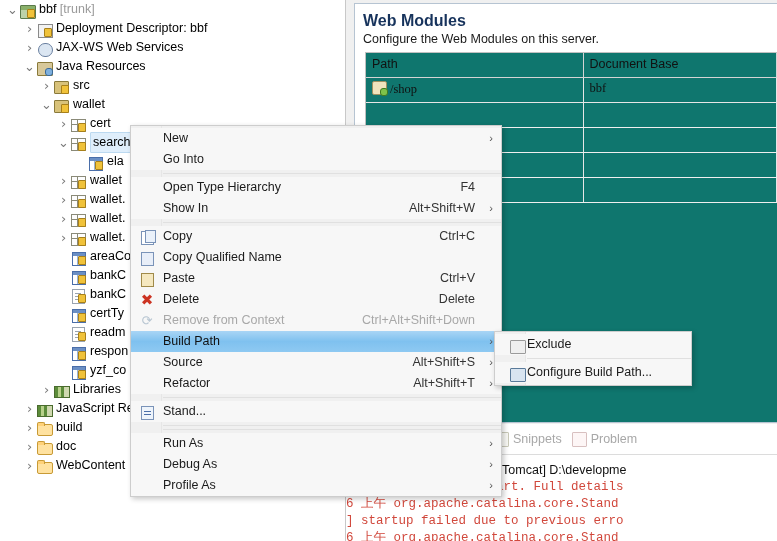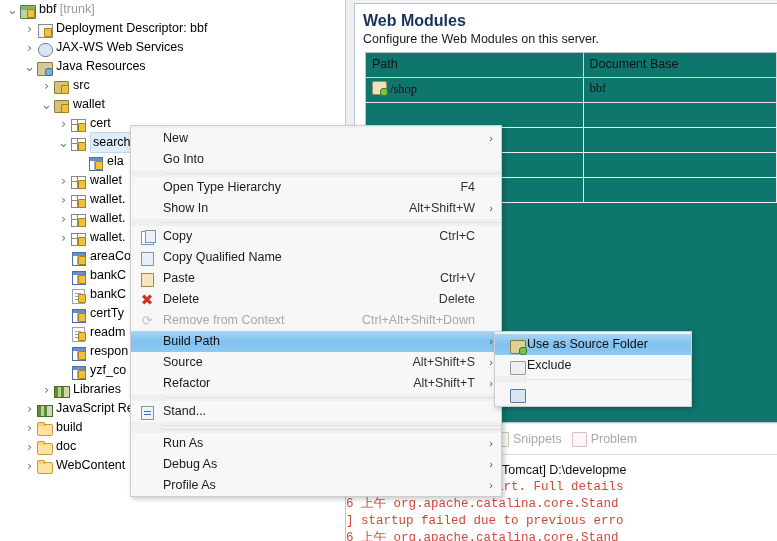--- a/index.html
+++ b/index.html
@@ -540,36 +540,30 @@
       </div>
       <div class="mi">
         <span>Profile As</span>
         <span class="macc"></span>
         <span class="marrow">›</span>
       </div>
     </div>
 
   <div id="submenu">
     <div class="sub-gutter"></div>
-  <div class="mi noarrow hl">
-        <span class="micon">
-          <span class="ic-srcfolder"></span>
-        </span>
-        <span>Use as Source Folder</span>
-        <span class="marrow"></span>
-      </div>
       <div class="mi noarrow">
         <span class="micon">
           <span class="ic-exclude"></span>
         </span>
         <span>Exclude</span>
         <span class="marrow"></span>
       </div>
       <div class="msep"></div>
       <div class="mi noarrow">
         <span class="micon">
           <span class="ic-cfg"></span>
         </span>
+        <span>Configure Build Path...</span>
         <span class="marrow"></span>
       </div>
     </div>
 
 </div>
 
 </body></html>

